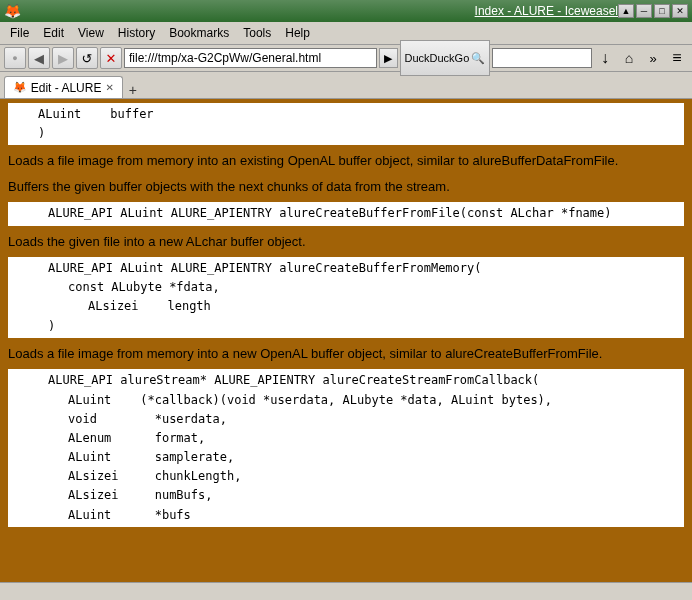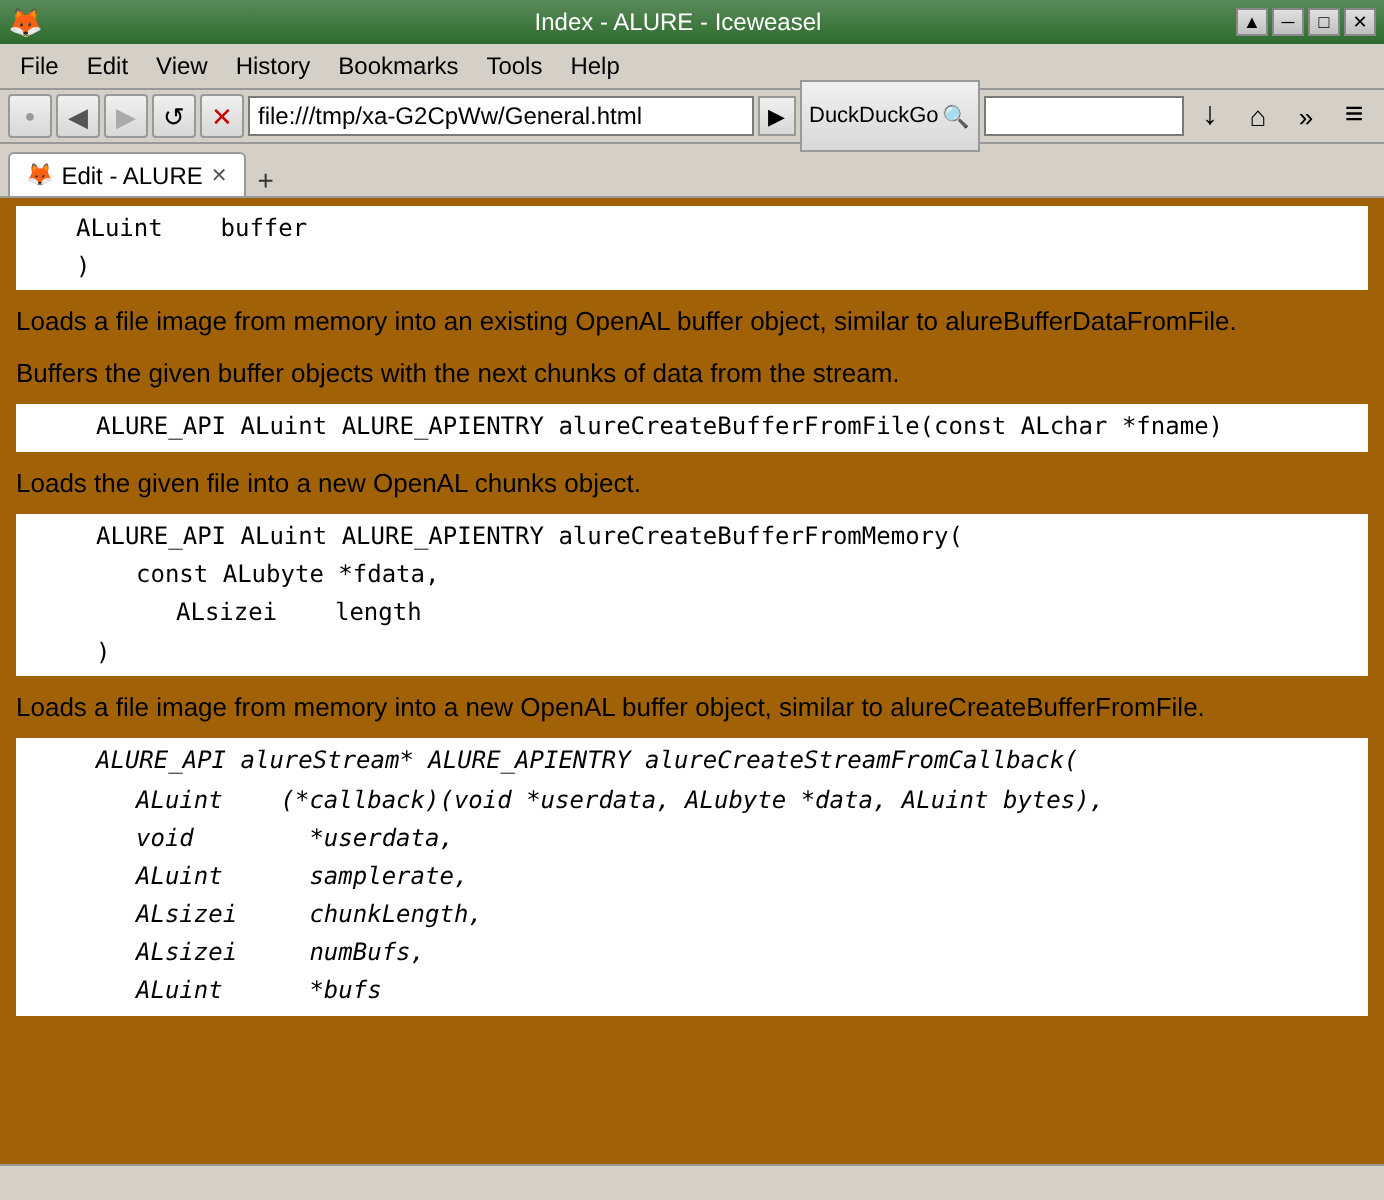--- a/index.html
+++ b/index.html
@@ -10,21 +10,21 @@
       background: linear-gradient(to bottom, #5a8a5a, #2d6b2d);
       color: white;
       text-align: center;
       font-size: 12px;
       padding: 3px 0;
       display: flex;
       align-items: center;
       justify-content: space-between;
       height: 22px;
     }
-    .title-bar-title { flex: 1; text-align: center; font-size: 12px; }
+    .title-bar-title { flex: 1; text-align: right; font-size: 12px; text-decoration: underline; }
     .title-bar-controls { display: flex; align-items: center; padding-right: 4px; gap: 2px; }
     .title-btn {
       width: 16px; height: 14px; font-size: 9px; border: 1px solid #888;
       background: linear-gradient(to bottom, #e0e0e0, #c0c0c0);
       color: #000; cursor: pointer; display: flex; align-items: center; justify-content: center;
     }
 
     
     .menu-bar {
       background: #d4d0c8;
@@ -247,38 +247,39 @@
 
     <div class="page-text">
       Buffers the given buffer objects with the next chunks of data from the stream.
     </div>
 
     <div class="code-block" style="padding-left:40px;">
       <div>ALURE_API ALuint ALURE_APIENTRY alureCreateBufferFromFile(const ALchar *fname)</div>
     </div>
 
     <div class="page-text">
-      Loads the given file into a new OpenAL chunks object.
+      Loads the given file into a new ALchar buffer object.
     </div>
 
     <div class="code-block" style="padding-left:40px;">
       <div>ALURE_API ALuint ALURE_APIENTRY alureCreateBufferFromMemory(</div>
       <div style="padding-left:20px;">const ALubyte *fdata,</div>
       <div style="padding-left:40px;">ALsizei&nbsp;&nbsp;&nbsp;&nbsp;length</div>
       <div>)</div>
     </div>
 
     <div class="page-text">
       Loads a file image from memory into a new OpenAL buffer object, similar to alureCreateBufferFromFile.
     </div>
 
-    <div class="code-block" style="padding-left:40px;font-style:italic;">
+    <div class="code-block" style="padding-left:40px;">
       <div>ALURE_API alureStream* ALURE_APIENTRY alureCreateStreamFromCallback(</div>
       <div style="padding-left:20px;">ALuint&nbsp;&nbsp;&nbsp;&nbsp;(*callback)(void *userdata, ALubyte *data, ALuint bytes),</div>
       <div style="padding-left:20px;">void&nbsp;&nbsp;&nbsp;&nbsp;&nbsp;&nbsp;&nbsp;&nbsp;*userdata,</div>
+      <div style="padding-left:20px;">ALenum&nbsp;&nbsp;&nbsp;&nbsp;&nbsp;&nbsp;format,</div>
       <div style="padding-left:20px;">ALuint&nbsp;&nbsp;&nbsp;&nbsp;&nbsp;&nbsp;samplerate,</div>
       <div style="padding-left:20px;">ALsizei&nbsp;&nbsp;&nbsp;&nbsp;&nbsp;chunkLength,</div>
       <div style="padding-left:20px;">ALsizei&nbsp;&nbsp;&nbsp;&nbsp;&nbsp;numBufs,</div>
       <div style="padding-left:20px;">ALuint&nbsp;&nbsp;&nbsp;&nbsp;&nbsp;&nbsp;*bufs</div>
     </div>
 
   </div>
 </div>
 
 <div class="status-bar">

